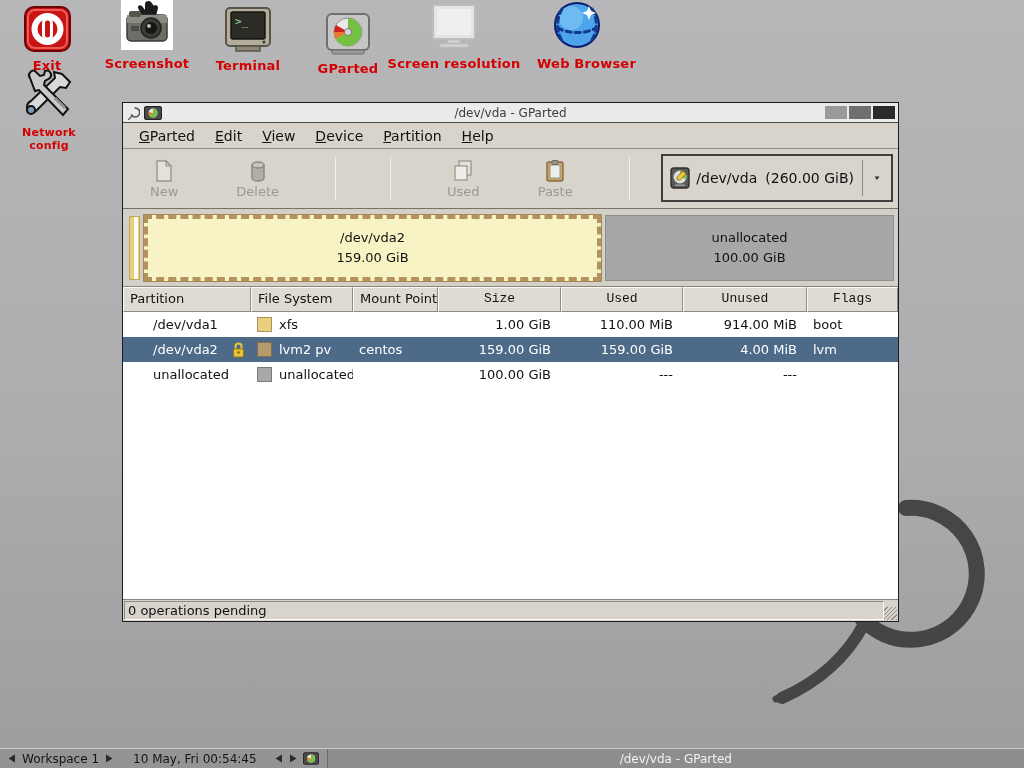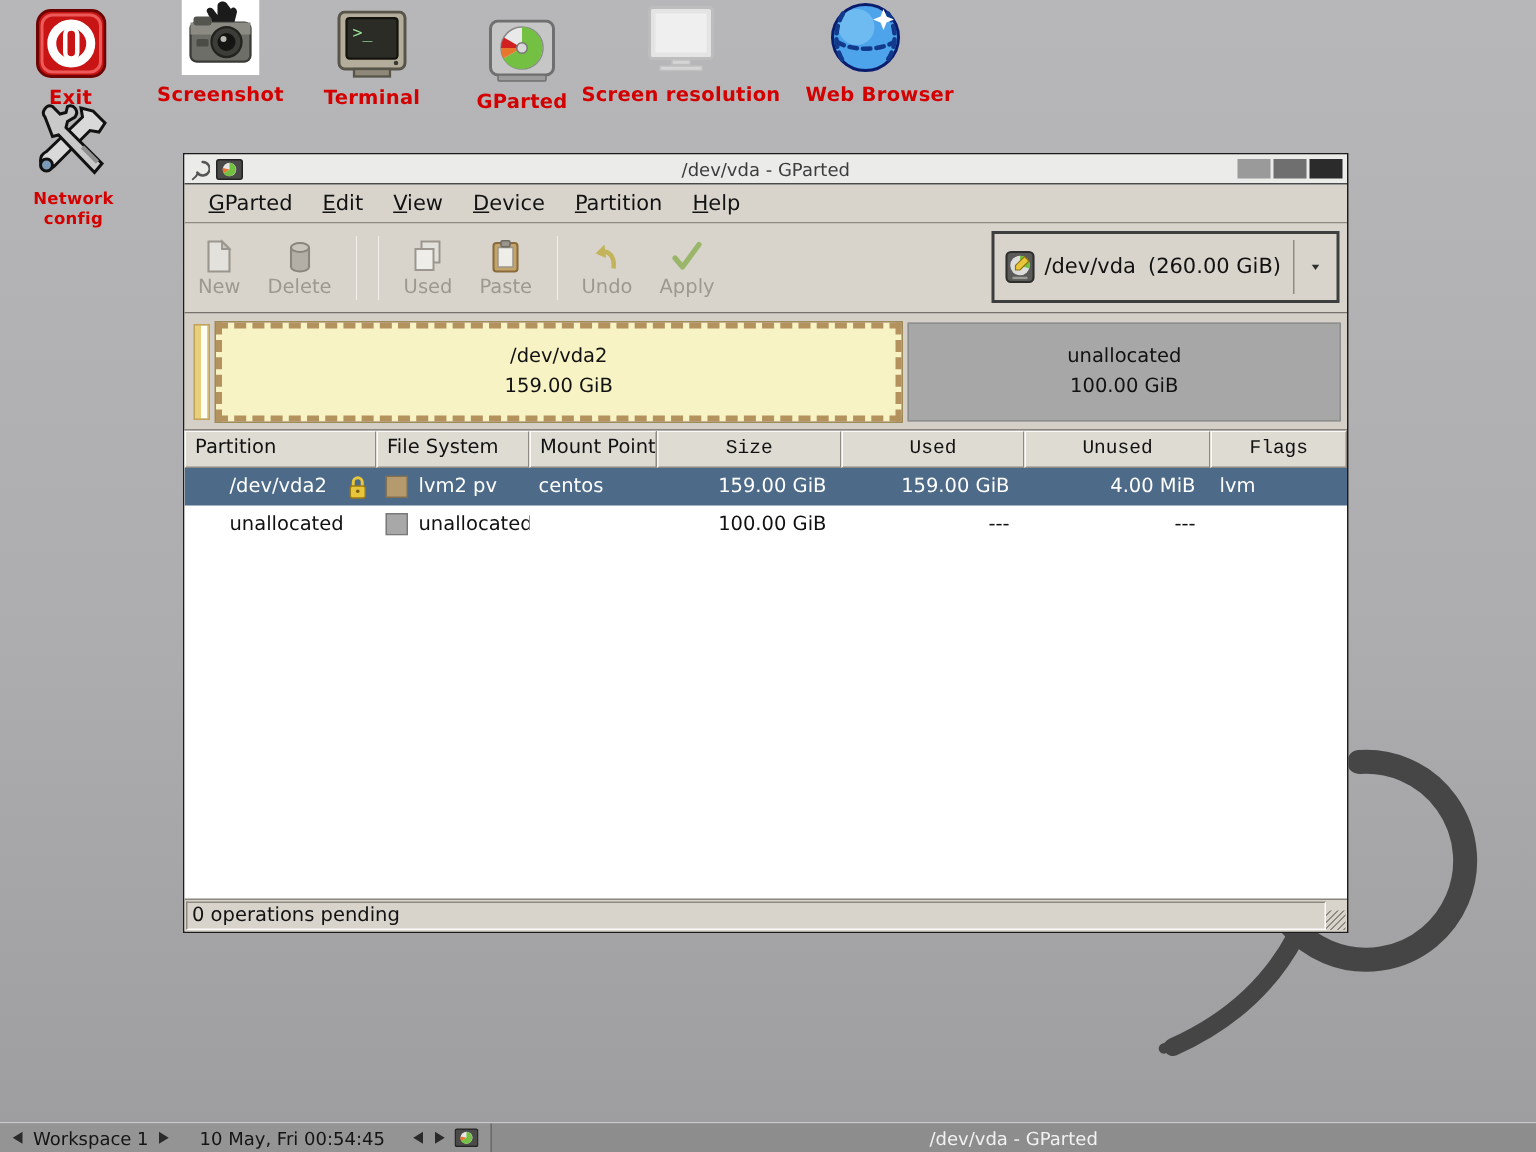--- a/index.html
+++ b/index.html
@@ -39,21 +39,21 @@
 
   .menubar {
     height:26px; background:#d8d4cc; border-bottom:1px solid #8f8b83;
     display:flex; align-items:center; padding-left:6px; flex:0 0 auto; font-size:14px; color:#121212;
   }
   .menu-item { padding:4px 10px; cursor:default; }
   .menu-item::first-letter { text-decoration:underline; }
 
   .toolbar {
     height:60px; background:#d8d4cc; border-bottom:1px solid #76736c;
-    display:flex; align-items:center; padding:2px 0; flex:0 0 auto; position:relative;
+    display:flex; align-items:center; padding:2px 18px; flex:0 0 auto; position:relative;gap:40px;
   }
   .tool-btn {
     display:flex; flex-direction:column; align-items:center; justify-content:center;
     gap:1px; padding:3px 9px; font-size:13px; color:#9d9890; min-width:46px;
   }
   .tool-btn.enabled { color:#161616; }
   .tool-sep { width:1px; align-self:stretch; margin:6px 7px; background:#a29e96; border-right:1px solid #f2f0ec; }
   .device-combo {
     position:absolute; right:5px; top:5px; height:48px; min-width:196px;
     border:2px solid #3e3e3e; background:#d8d4cc;
@@ -351,20 +351,32 @@
     <div class="thead">
       <div class="th w0">Partition</div>
       <div class="th w1">File System</div>
       <div class="th w2">Mount Point</div>
       <div class="th w3 c">Size</div>
       <div class="th w4 c">Used</div>
       <div class="th w5 c">Unused</div>
       <div class="th w6 c">Flags</div>
     </div>
 
+    <div class="trow">
+      <div class="td td-part w0">/dev/vda1</div>
+      <div class="td w1">
+        <span class="fs-swatch" style="background-color: rgb(232, 208, 128);"></span>
+        <span>xfs</span>
+      </div>
+      <div class="td w2"></div>
+      <div class="td w3 right">1.00 GiB</div>
+      <div class="td w4 right">110.00 MiB</div>
+      <div class="td w5 right">914.00 MiB</div>
+      <div class="td w6">boot</div>
+    </div>
 
     <div class="trow sel">
       <div class="td td-part w0">
         <span>/dev/vda2</span>
         <span class="lock">
           <svg width="13" height="16" viewBox="0 0 13 16">
             <path d="M3.5,7 V4.5 a3,3 0 0 1 6,0 V7" fill="none" stroke="#e8c53a" stroke-width="2"></path>
             <rect x="1.5" y="7" width="10" height="8" rx="1.5" fill="#e8c53a" stroke="#9a7b12" stroke-width="1"></rect>
             <circle cx="6.5" cy="10.5" r="1.2" fill="#7a6210"></circle>
           </svg>

